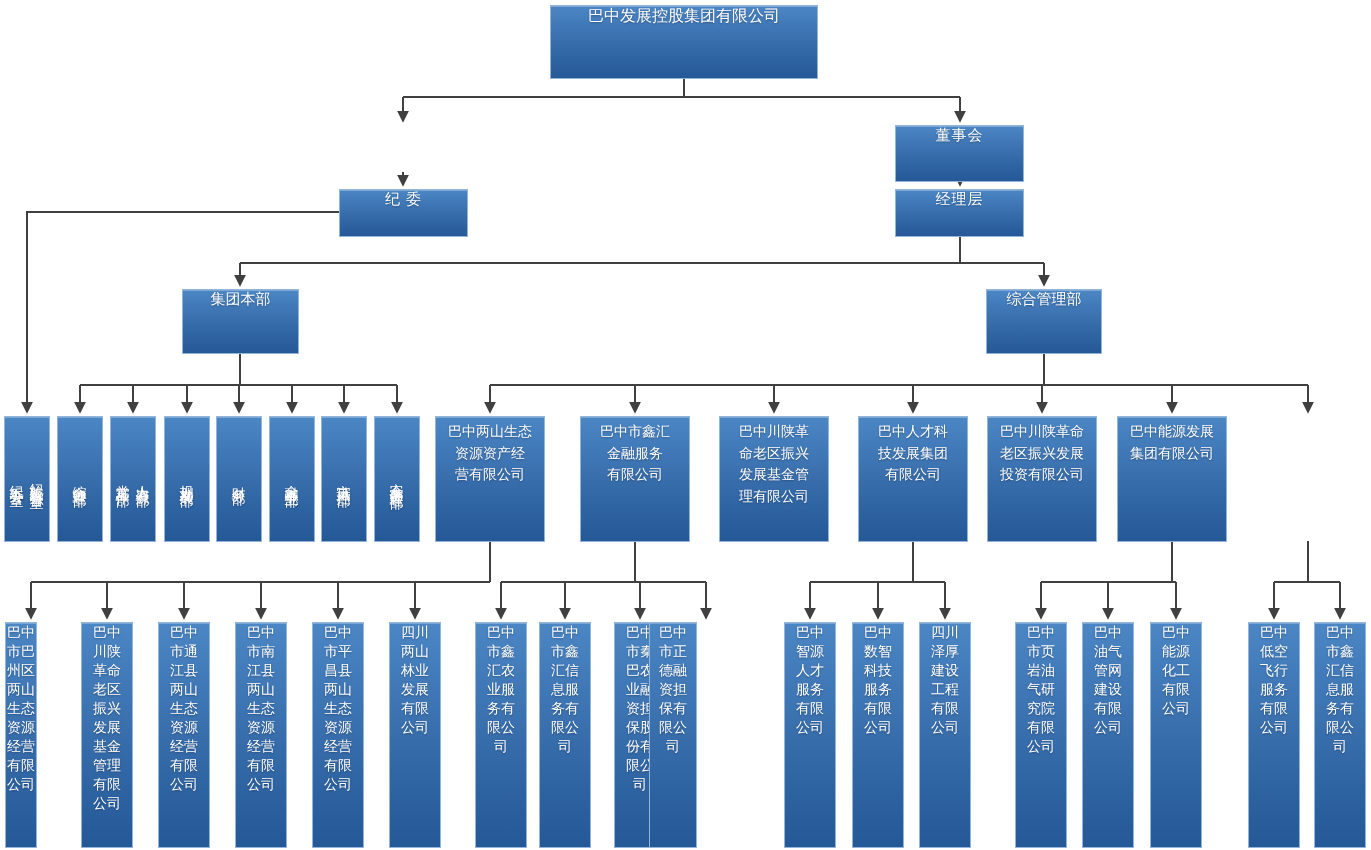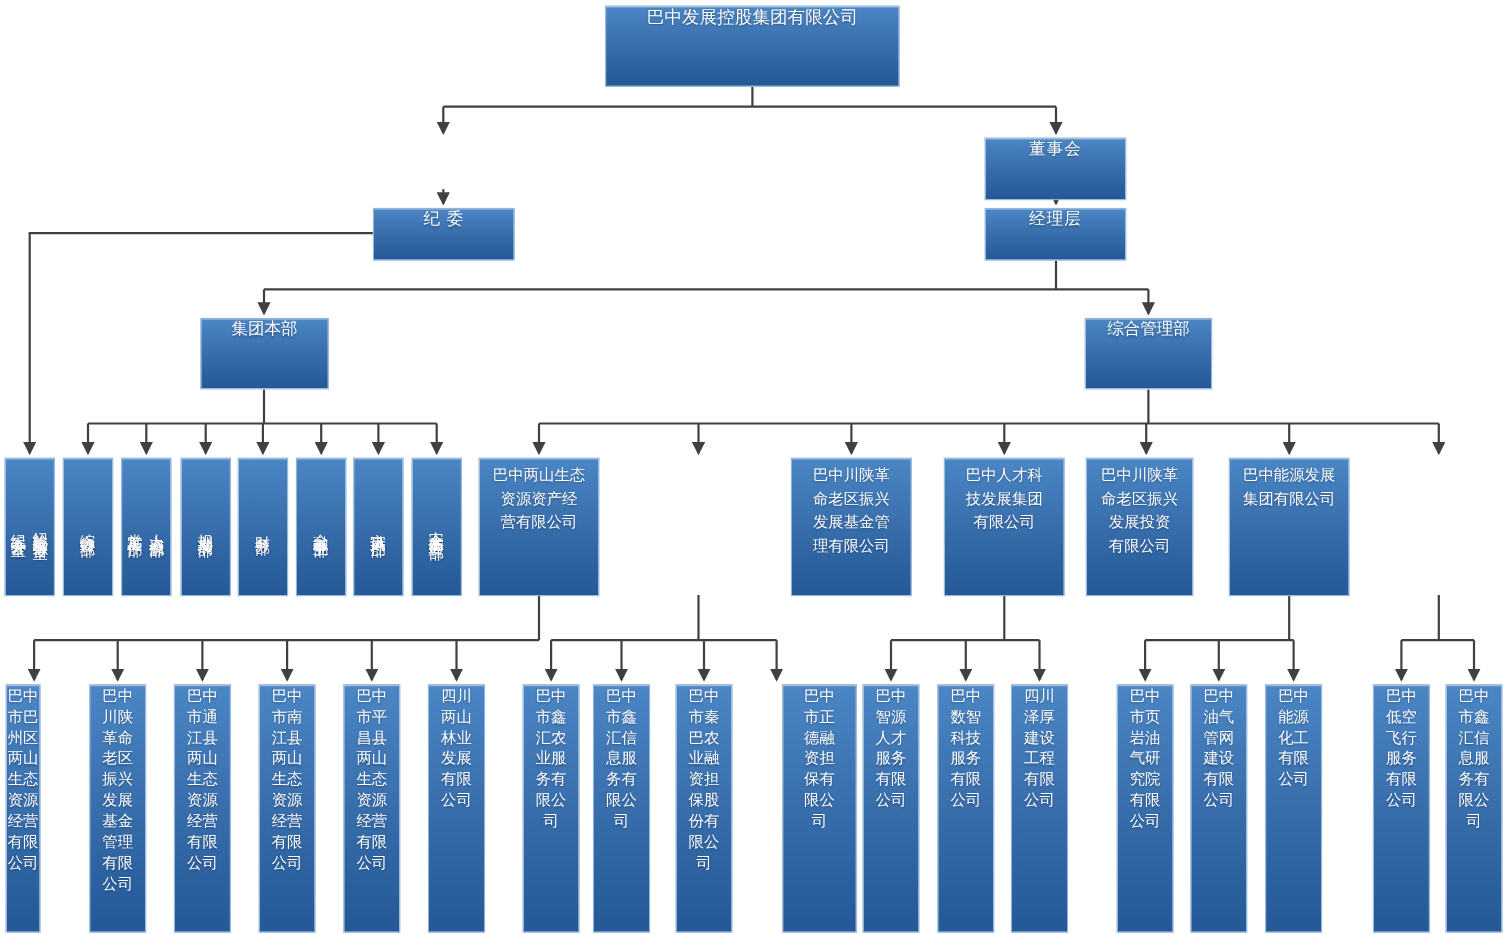--- a/index.html
+++ b/index.html
@@ -146,27 +146,30 @@
   <div class="box dept" style="left:321px;top:416px;width:46px;height:126px">
     <span class="vtext">审计风控部</span>
   </div>
   <div class="box dept" style="left:374px;top:416px;width:46px;height:126px">
     <span class="vtext">安全生产管理部</span>
   </div>
 
   <div class="box company" style="left:435px;top:416px;width:110px;height:126px">
     <span>巴中两山生态资源资产经营有限公司</span>
   </div>
+  <div class="box company" style="left:580px;top:416px;width:110px;height:126px">
+    <span>巴中市鑫汇金融服务有限公司</span>
+  </div>
   <div class="box company" style="left:719px;top:416px;width:110px;height:126px">
     <span>巴中川陕革命老区振兴发展基金管理有限公司</span>
   </div>
   <div class="box company" style="left:858px;top:416px;width:110px;height:126px">
     <span>巴中人才科技发展集团有限公司</span>
   </div>
-  <div class="box company" style="left:987px;top:416px;width:98px;height:126px">
+  <div class="box company" style="left:987px;top:416px;width:110px;height:126px">
     <span>巴中川陕革命老区振兴发展投资有限公司</span>
   </div>
   <div class="box company" style="left:1117px;top:416px;width:110px;height:126px">
     <span>巴中能源发展集团有限公司</span>
   </div>
 
   <div class="box sub" style="left:5px;top:622px;width:32px;height:226px">
     <span>巴中市巴州区两山生态资源经营有限公司</span>
   </div>
   <div class="box sub" style="left:81px;top:622px;width:52px;height:226px">
@@ -186,21 +189,21 @@
   </div>
   <div class="box sub" style="left:389px;top:622px;width:52px;height:226px">
     <span>四川两山林业发展有限公司</span>
   </div>
   <div class="box sub" style="left:539px;top:622px;width:52px;height:226px">
     <span>巴中市鑫汇信息服务有限公司</span>
   </div>
   <div class="box sub" style="left:614px;top:622px;width:52px;height:226px">
     <span>巴中市秦巴农业融资担保股份有限公司</span>
   </div>
-  <div class="box sub" style="left:711px;top:622px;width:68px;height:226px">
+  <div class="box sub" style="left:649px;top:622px;width:48px;height:226px">
     <span>巴中市正德融资担保有限公司</span>
   </div>
   <div class="box sub" style="left:784px;top:622px;width:52px;height:226px">
     <span>巴中智源人才服务有限公司</span>
   </div>
   <div class="box sub" style="left:852px;top:622px;width:52px;height:226px">
     <span>巴中数智科技服务有限公司</span>
   </div>
   <div class="box sub" style="left:919px;top:622px;width:52px;height:226px">
     <span>四川泽厚建设工程有限公司</span>

